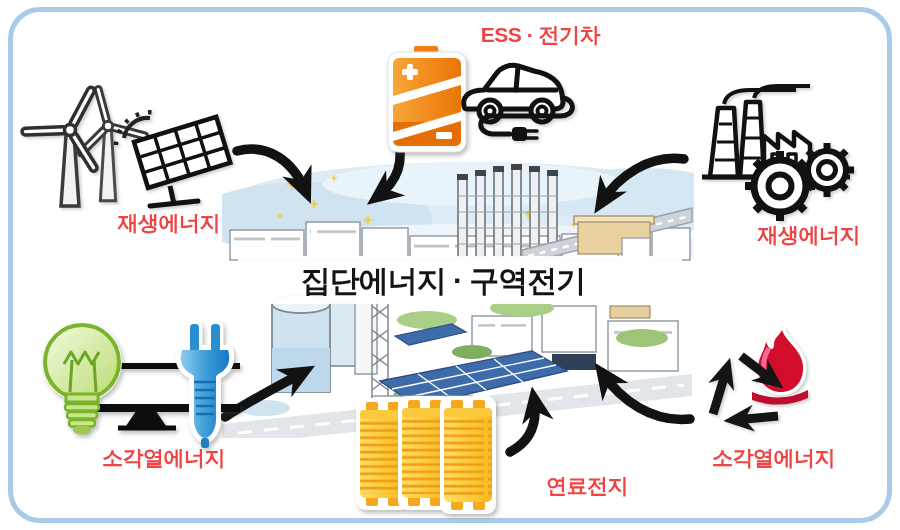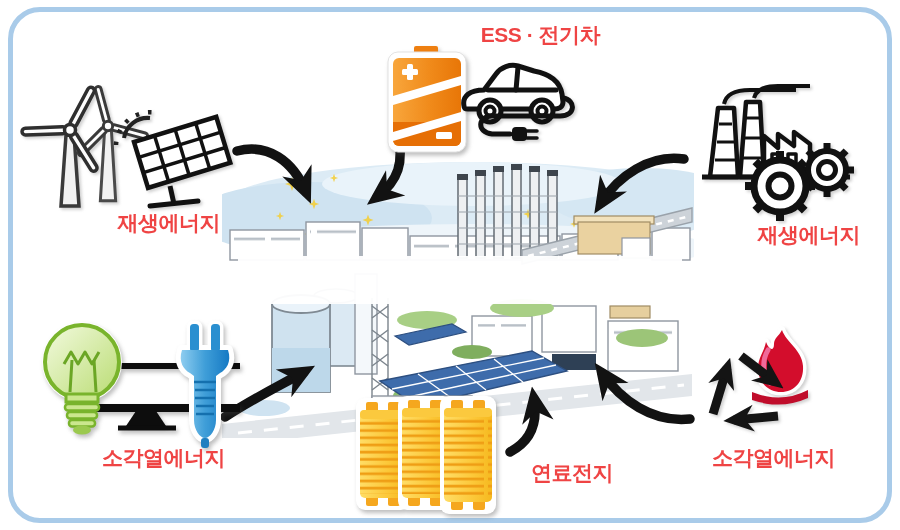--- a/index.html
+++ b/index.html
@@ -160,20 +160,21 @@
 
       <rect x="150" y="240" width="100" height="38" fill="#ffffff" stroke="#8f96a0" stroke-width="1.4"></rect>
       <rect x="158" y="248" width="84" height="6" fill="#4a5560"></rect>
       <rect x="158" y="260" width="84" height="6" fill="#4a5560"></rect>
       <ellipse cx="42" cy="252" rx="26" ry="8" fill="#cfe3f1"></ellipse>
     </g>
 
     <rect x="16" y="100" width="444" height="48" fill="#ffffff" opacity="0.96"></rect>
   </svg>
 
+  <div class="title" style="left:258px;top:259px;width:370px;height:44px;">집단에너지 · 구역전기</div>
 
   <svg class="arrows" width="900" height="530" viewBox="0 0 900 530">
     <defs>
       <marker id="ah" viewBox="0 0 10 10" refX="6.5" refY="5" markerWidth="3.8" markerHeight="3.8" orient="auto" markerUnits="strokeWidth">
         <path d="M0,0.6 L10,5 L0,9.4 L3,5 Z" fill="#121212"></path>
       </marker>
     </defs>
     <g fill="none" stroke="#121212" stroke-width="9.5" stroke-linecap="round">
       <path d="M237,151 C268,143 293,161 306,192" marker-end="url(#ah)"></path>
       <path d="M397,133 C405,162 398,181 377,197" marker-end="url(#ah)"></path>
@@ -422,21 +423,21 @@
           <rect x="11" y="4" width="12" height="10" rx="2" fill="#f5a71e"></rect>
             <rect x="33" y="4" width="12" height="10" rx="2" fill="#f5a71e"></rect>
           <rect x="11" y="104" width="12" height="10" rx="2" fill="#f5a71e"></rect>
             <rect x="33" y="104" width="12" height="10" rx="2" fill="#f5a71e"></rect>
           <rect x="4" y="12" width="48" height="94" rx="5" fill="url(#gradY)"></rect>
           <rect x="4" y="12" width="48" height="9" rx="4" fill="#fbc93e"></rect>
           <rect x="4" y="22" width="48" height="80" fill="url(#fstripe)"></rect>
         </g>
       </g>
     </svg>
-    <div class="label" style="left:498px;top:460px;width:115px;">연료전지</div>
+    <div class="label" style="left:498px;top:473px;width:115px;padding-left:15px;">연료전지</div>
   </div>
 
   <div>
     <svg class="node-svg lineart" style="left:686px;top:328px;" width="152" height="122" viewBox="0 0 152 122">
       <defs>
         <marker id="rh" viewBox="0 0 10 10" refX="6.5" refY="5" markerWidth="3.4" markerHeight="3.4" orient="auto" markerUnits="strokeWidth">
           <path d="M0,0.6 L10,5 L0,9.4 L3,5 Z" fill="#141414"></path>
         </marker>
       </defs>
 

